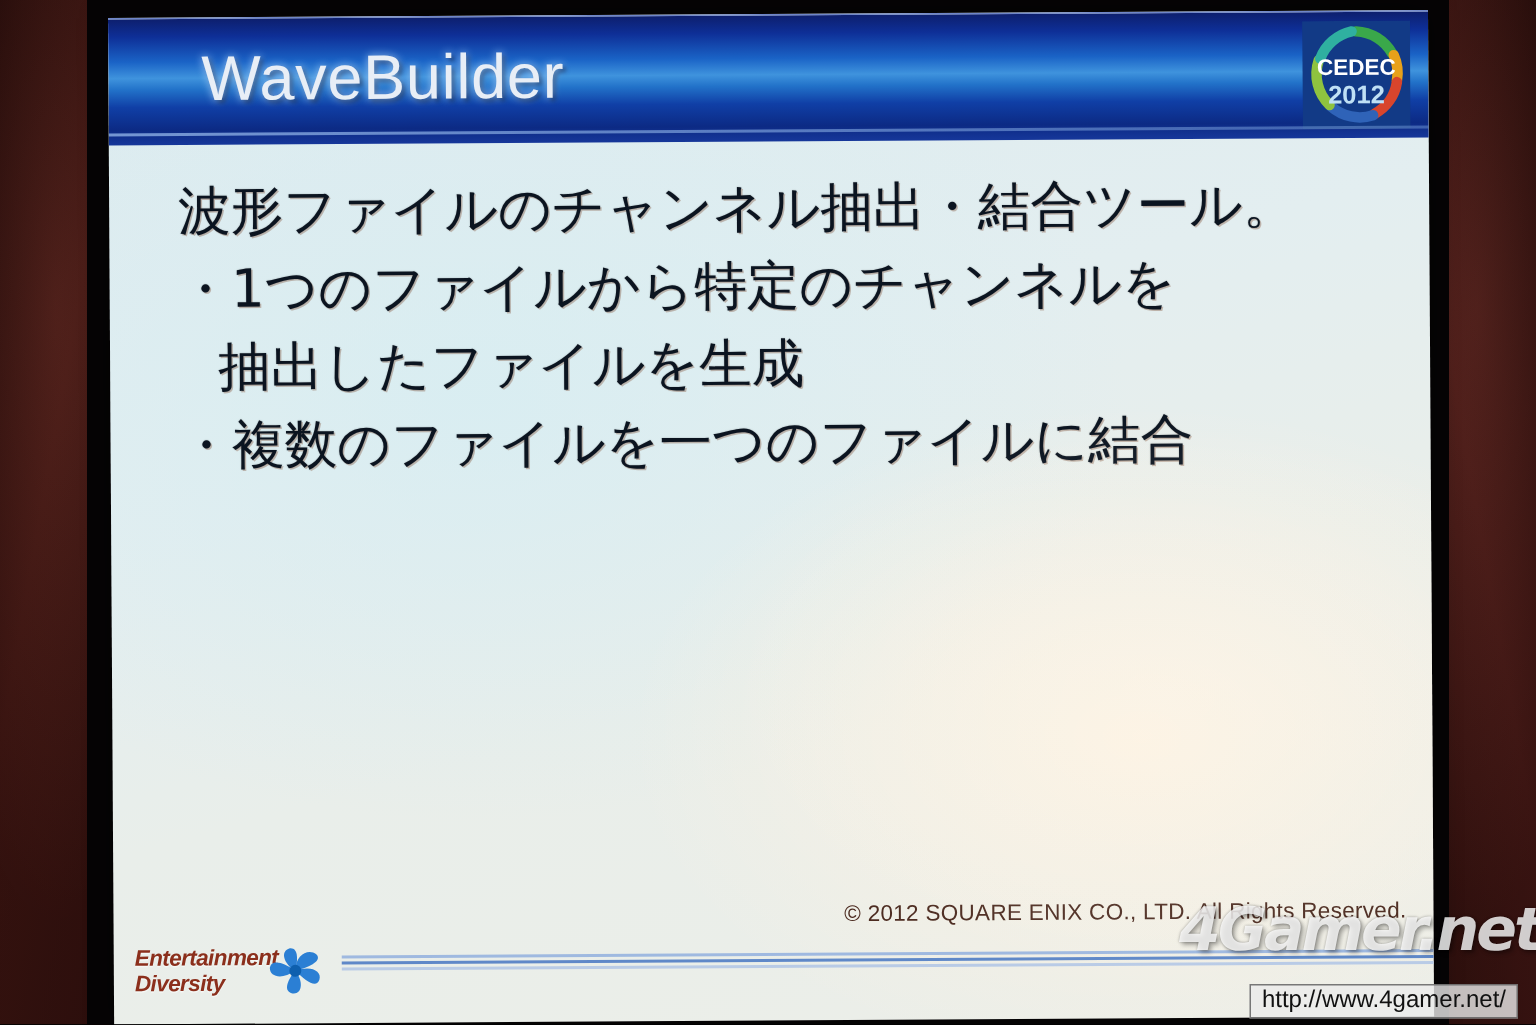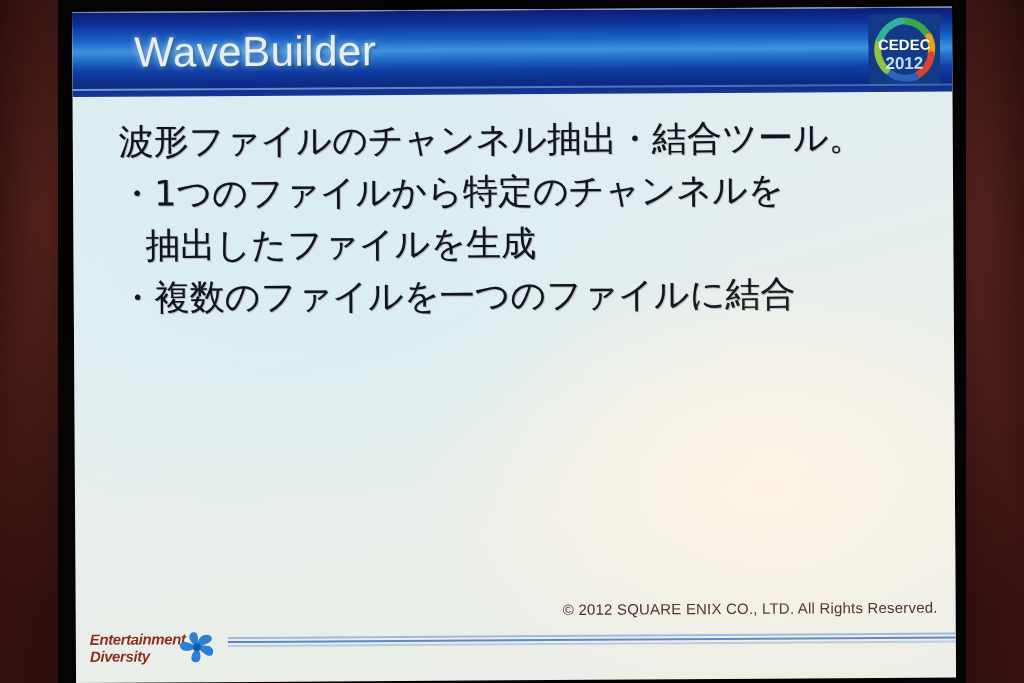--- a/index.html
+++ b/index.html
@@ -156,14 +156,16 @@
             <path d="M19 17 C11 12 9 4 15 2 C21 1 21 9 19 17Z"></path>
           </g>
           <circle cx="19" cy="17" r="4" fill="#0e5fae"></circle>
         </svg>
       </div>
     </div>
 
     <div class="glare"></div>
   </div>
 
+  <div class="wm">4Gamer.net</div>
+  <div class="wm-url">http://www.4gamer.net/</div>
 
 </div>
 
 </body></html>

